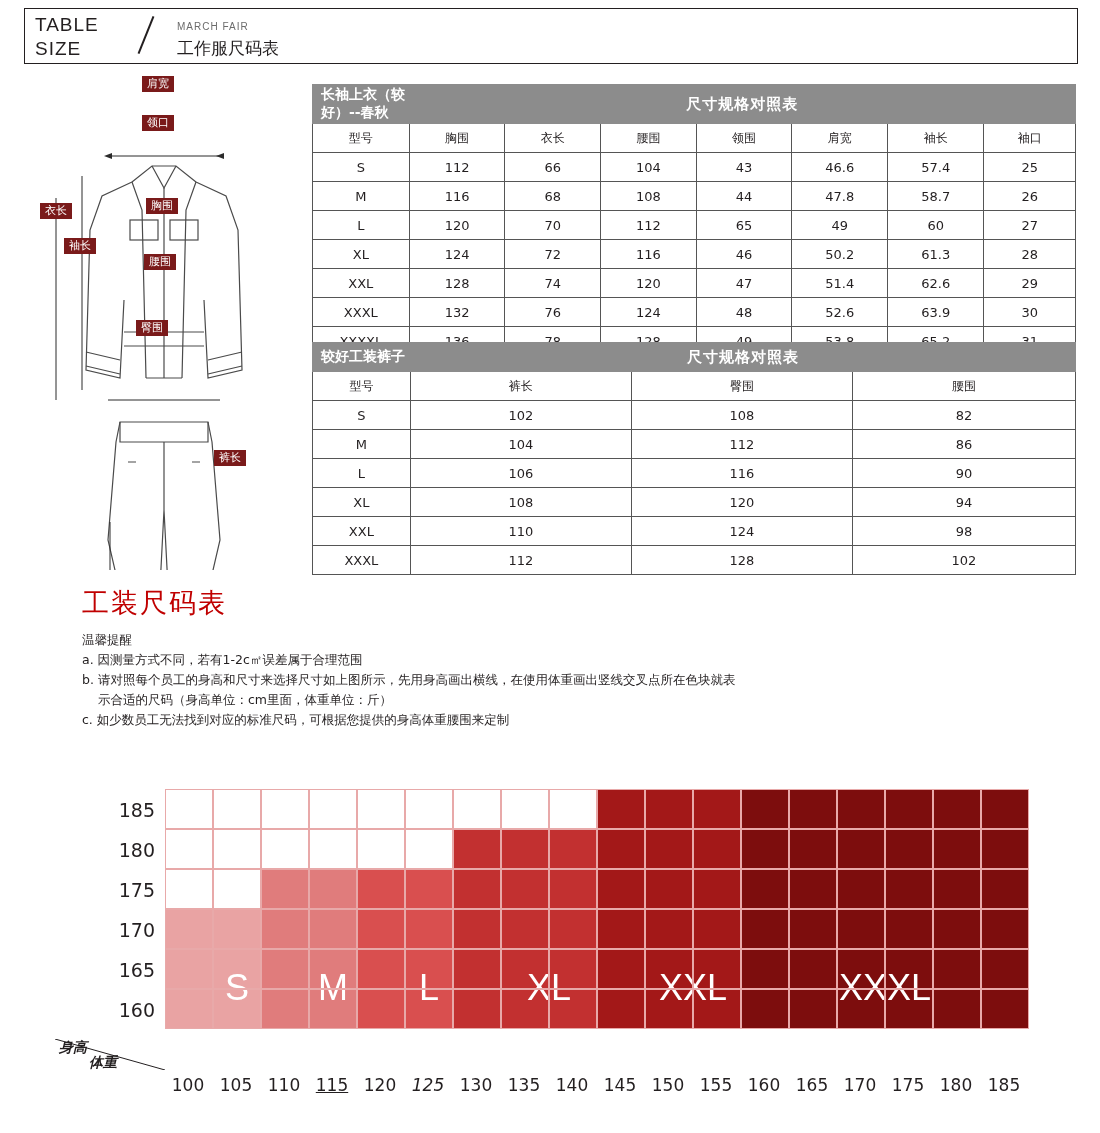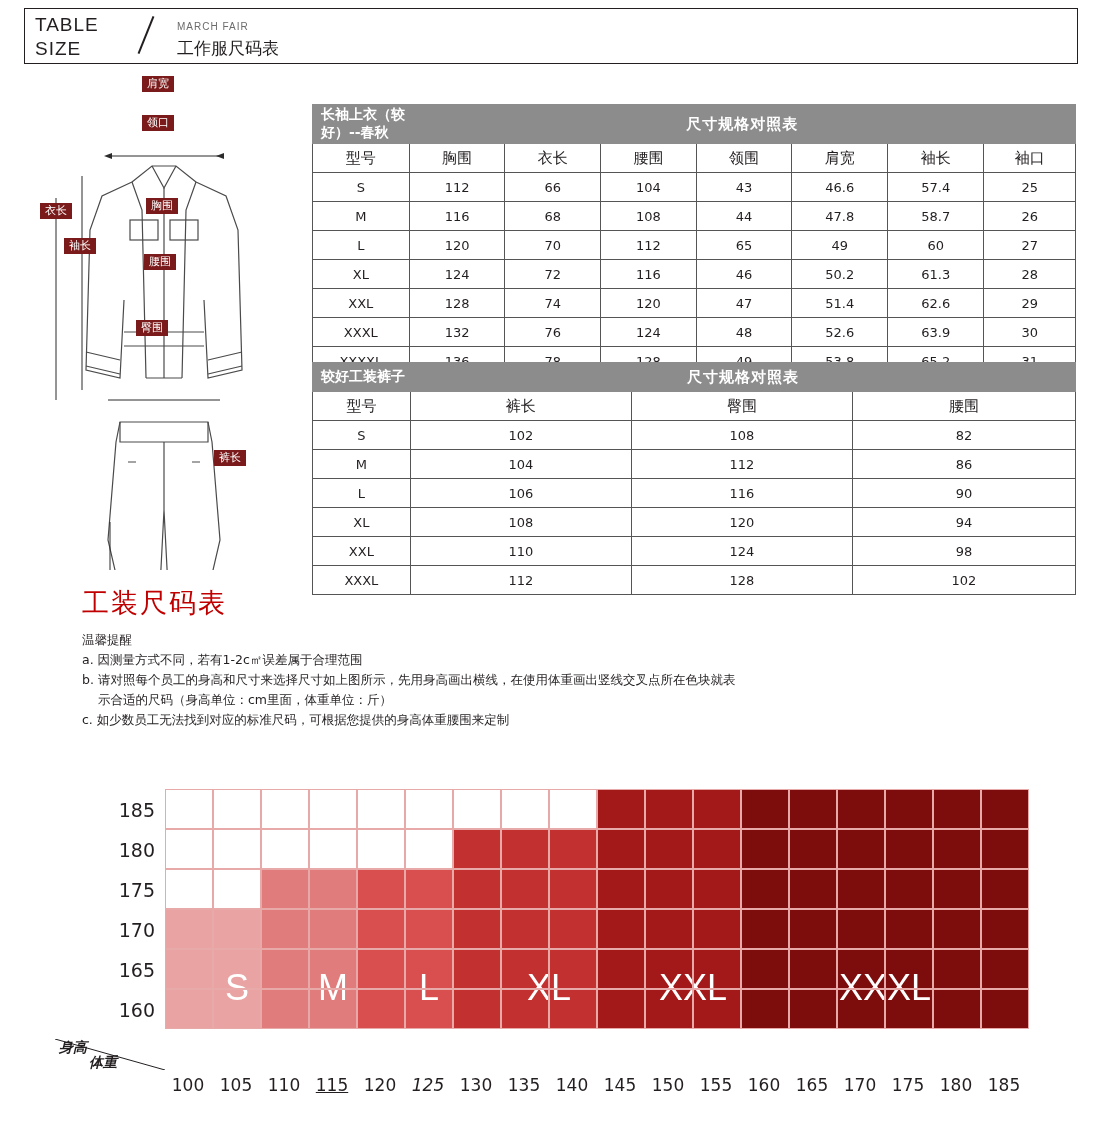--- a/index.html
+++ b/index.html
@@ -12,27 +12,27 @@
   .hdr-slash{position:absolute;left:120px;top:6px;width:2px;height:40px;background:#231f20;transform:rotate(22deg);}
   .hdr-en{position:absolute;left:152px;top:12px;font-size:10px;letter-spacing:1px;color:#6b6b6b;}
   .hdr-cn{position:absolute;left:152px;top:28px;font-size:17px;color:#231f20;font-family:"DejaVu Sans",sans-serif;}
 
   
   .draw{position:absolute;left:24px;top:70px;width:280px;height:500px;}
   .draw svg{position:absolute;left:0;top:0;}
   .tag{position:absolute;background:#7a1a1a;color:#fff;font-size:11px;font-family:"DejaVu Sans",sans-serif;padding:1px 5px;white-space:nowrap;line-height:14px;}
 
   
-  .tbl{position:absolute;border-collapse:collapse;margin-top:20px;}
+  .tbl{position:absolute;border-collapse:collapse;}
   .tbl td,.tbl th{border:1px solid #555;text-align:center;font-family:"DejaVu Sans","Liberation Serif",serif;}
   .tbl .hdrow td{background:#8c8c8c;color:#ffffff;font-weight:bold;border:1px solid #8c8c8c;}
   .tbl .hdrow td.lbl{font-size:14px;text-align:left;padding-left:8px;}
   .tbl .hdrow td.cen{font-size:15px;letter-spacing:1px;}
   .tbl td{font-size:13px;height:26px;color:#231f20;}
-  .tbl tr.colhdr td{font-size:15px;}
+  .tbl tr.colhdr td{font-size:12px;}
 
   #tbl-top{left:312px;top:84px;width:764px;}
   #tbl-bot{left:312px;top:342px;width:764px;}
 
   
   .title-red{position:absolute;left:82px;top:585px;font-size:27px;color:#c00000;font-family:"DejaVu Sans",sans-serif;letter-spacing:2px;}
   .notes{position:absolute;left:82px;top:630px;width:860px;font-family:"DejaVu Sans",sans-serif;font-size:12.5px;line-height:20px;color:#231f20;}
   .notes .n{display:block;}
   .notes .ind{padding-left:16px;}
 

